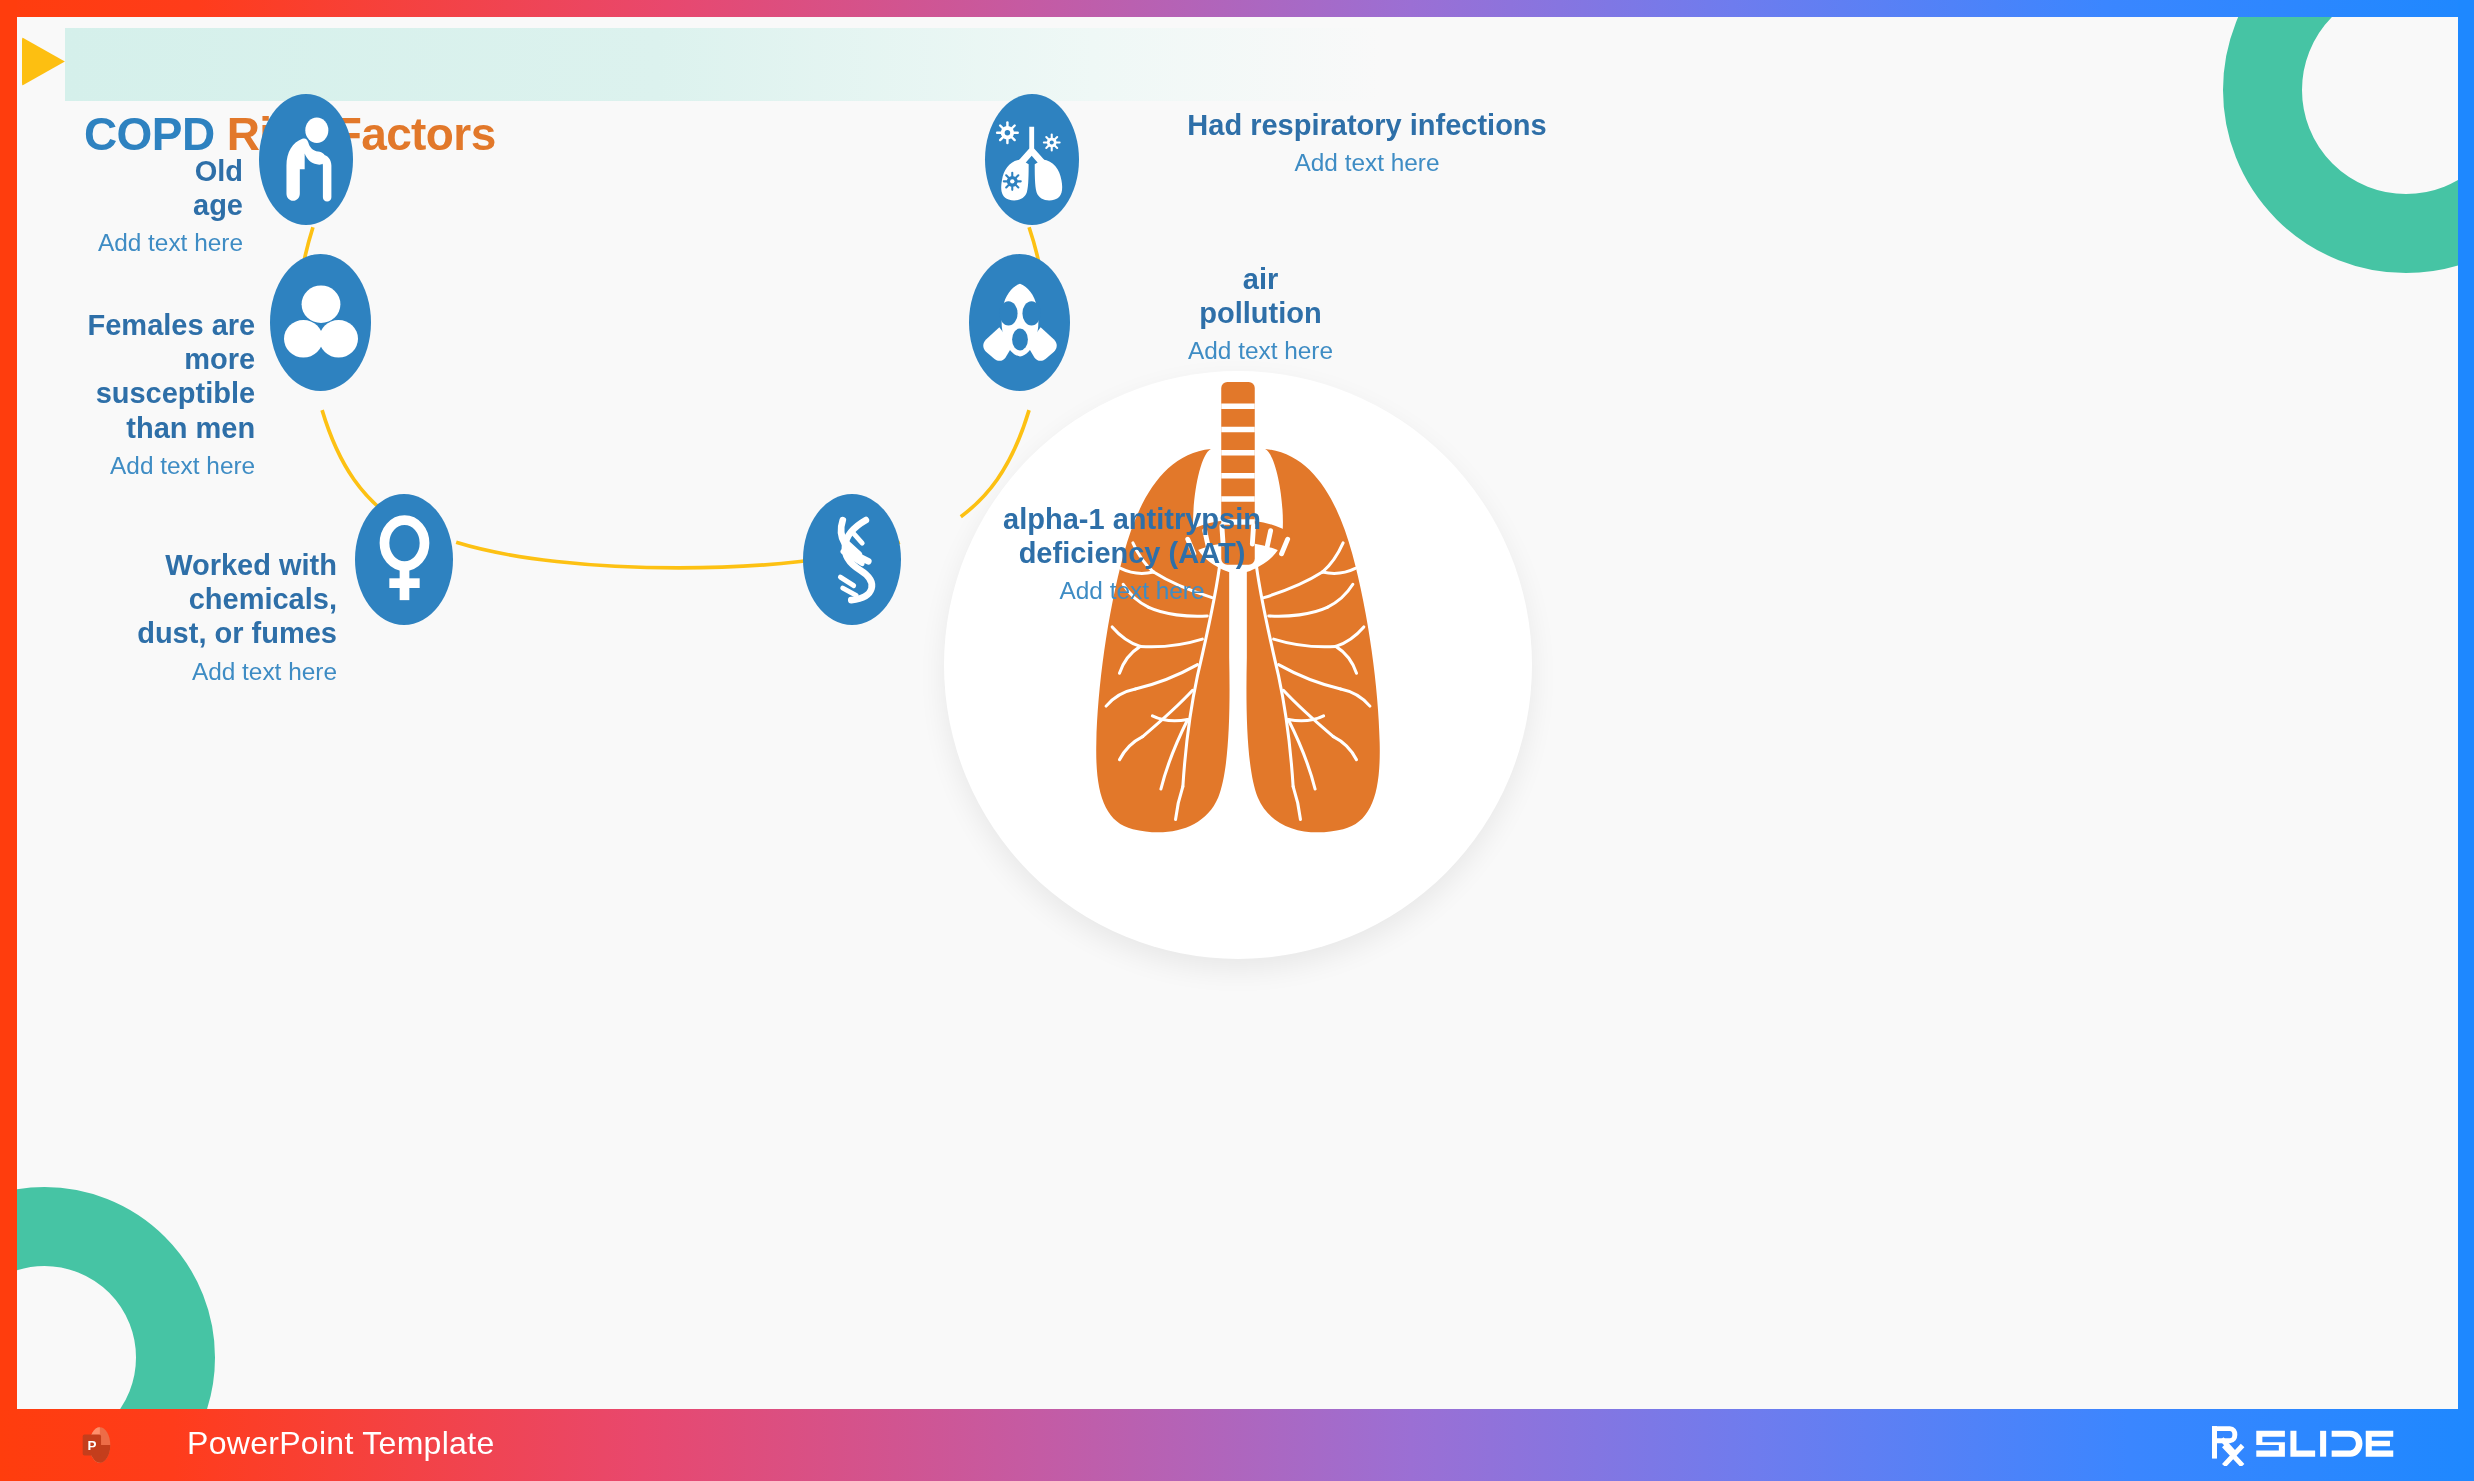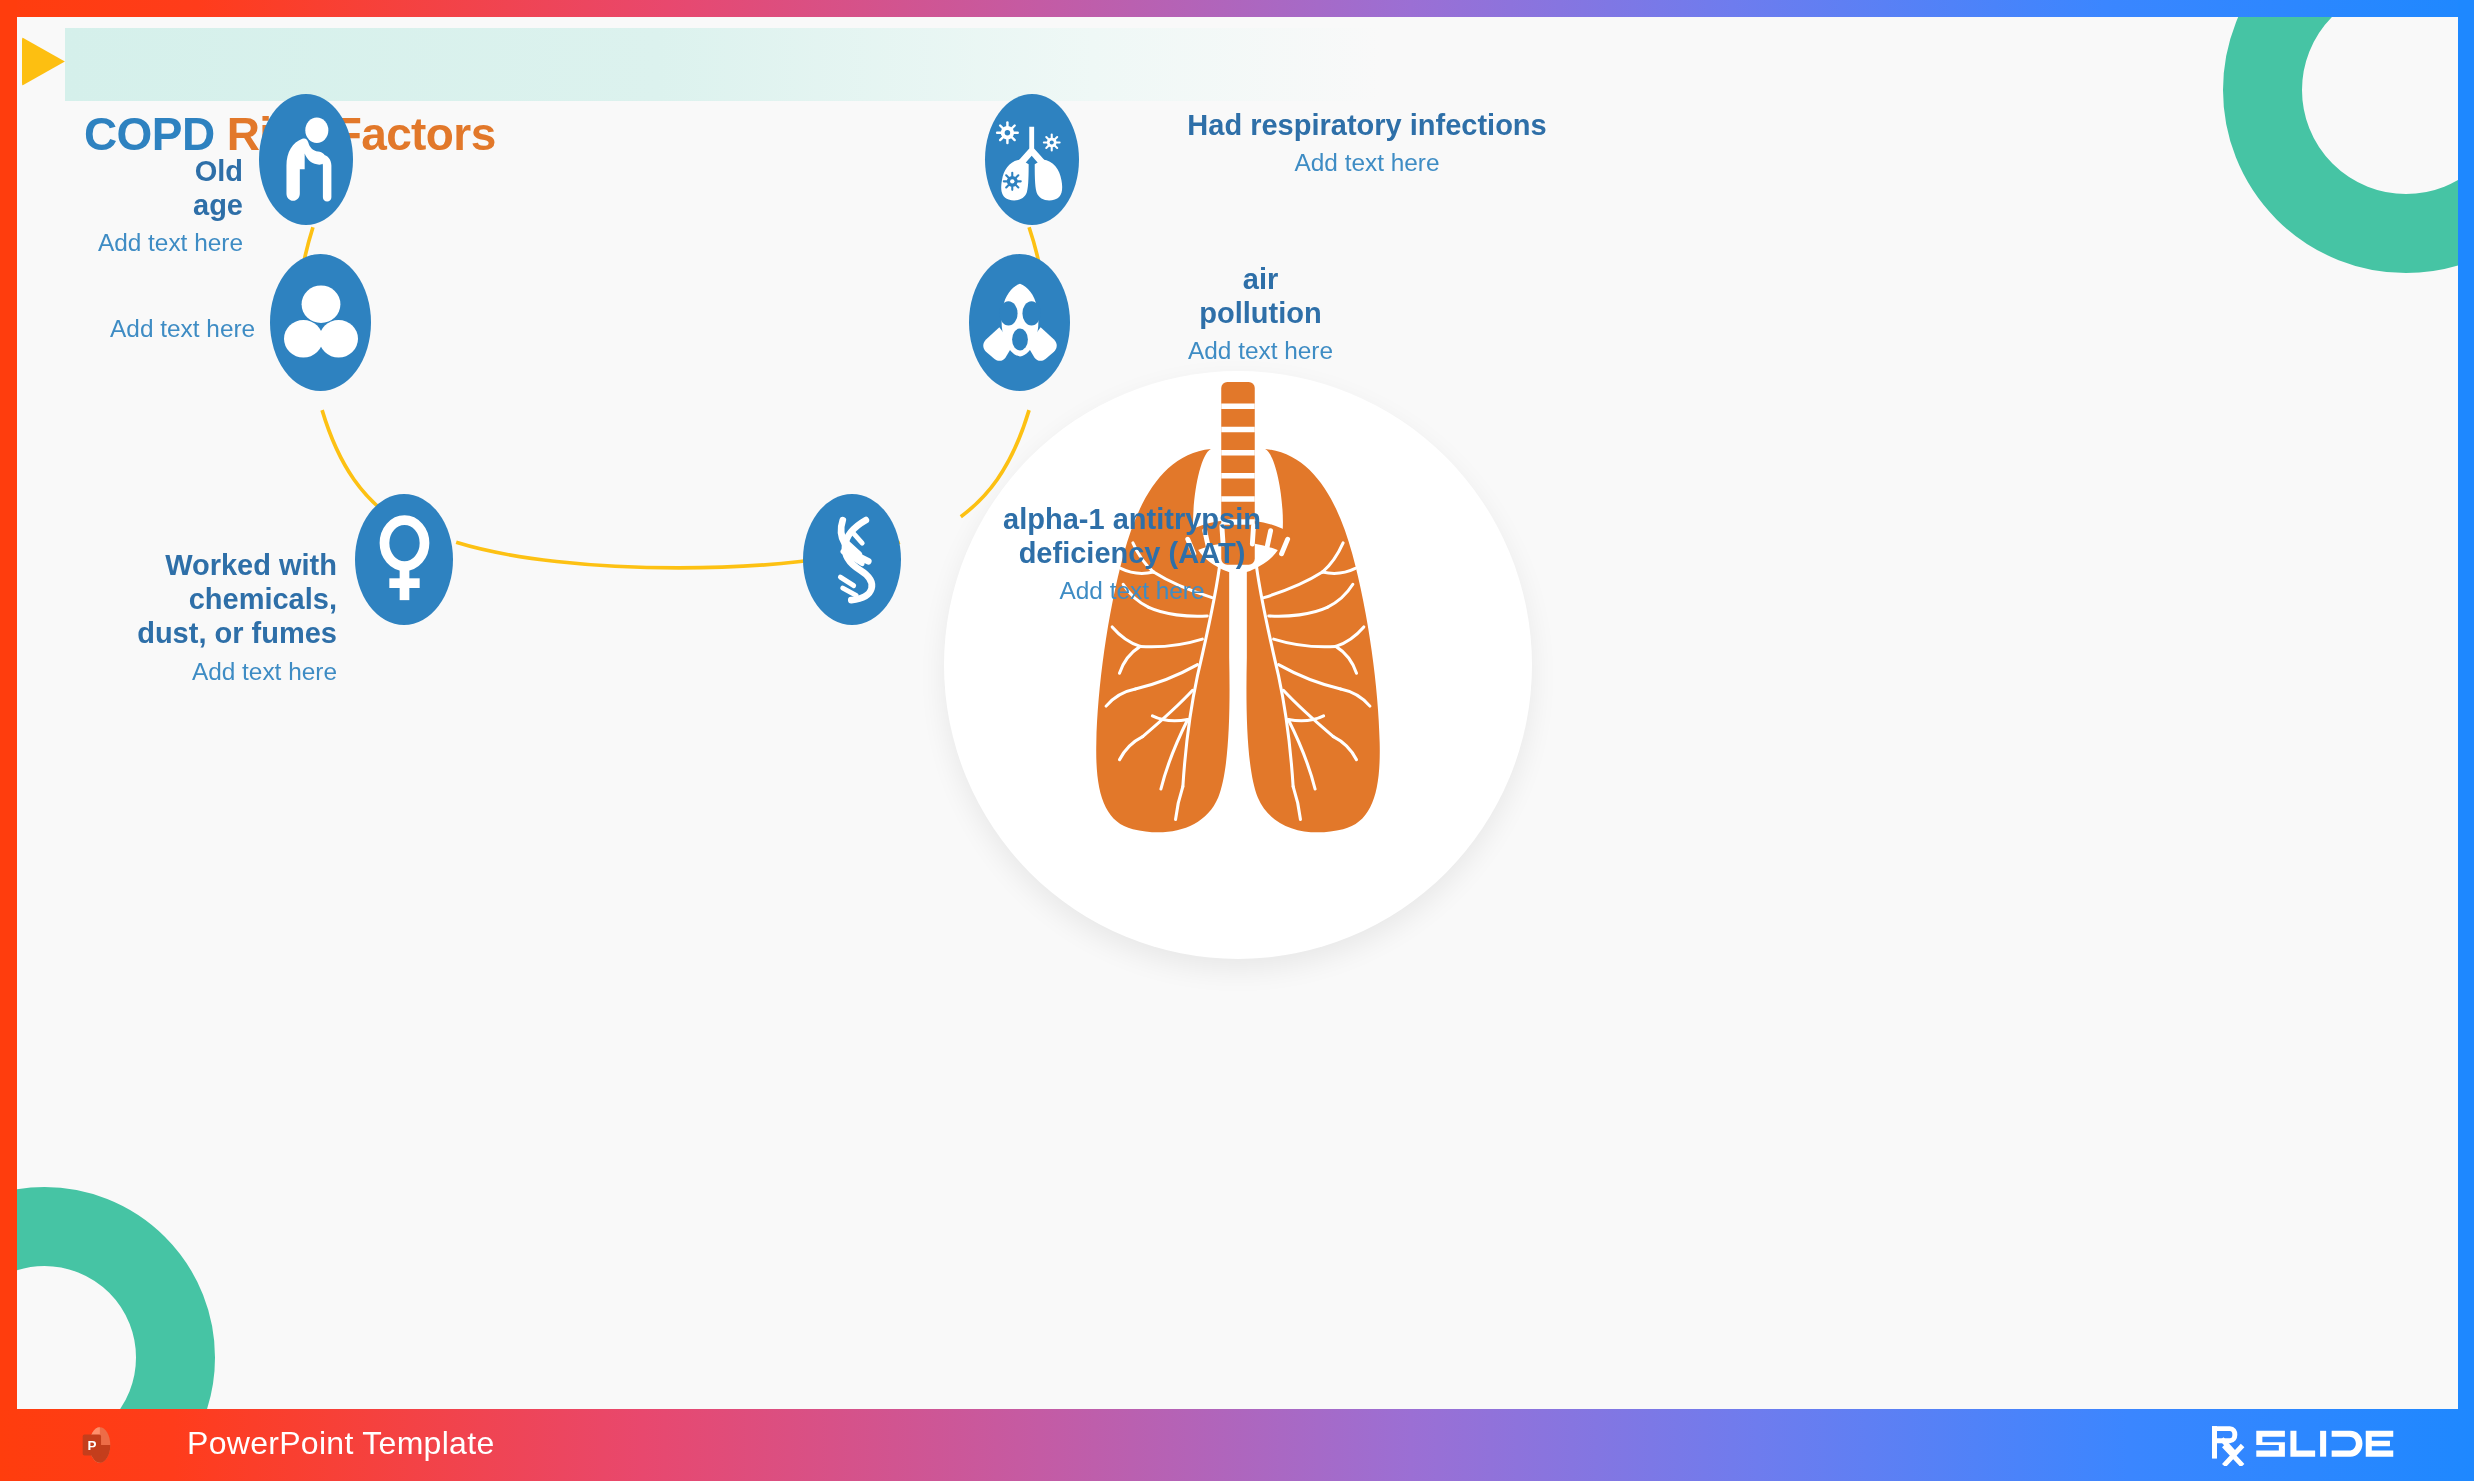--- a/index.html
+++ b/index.html
@@ -319,20 +319,22 @@
     <div class="label left" style="left:37px;top:91px;width:189px;">
       <div class="ttl">
         <div>Old</div>
         <div>age</div>
       </div>
       <div class="sub">Add text here</div>
     </div>
 
     <div class="label left" style="left:12.2px;top:245px;width:226px;">
       <div class="ttl">
+        <div>Females are more</div>
+        <div>susceptible than men</div>
       </div>
       <div class="sub">Add text here</div>
     </div>
 
     <div class="label left" style="left:79px;top:485px;width:241px;">
       <div class="ttl">
         <div>Worked with chemicals,</div>
         <div>dust, or fumes</div>
       </div>
       <div class="sub">Add text here</div>

